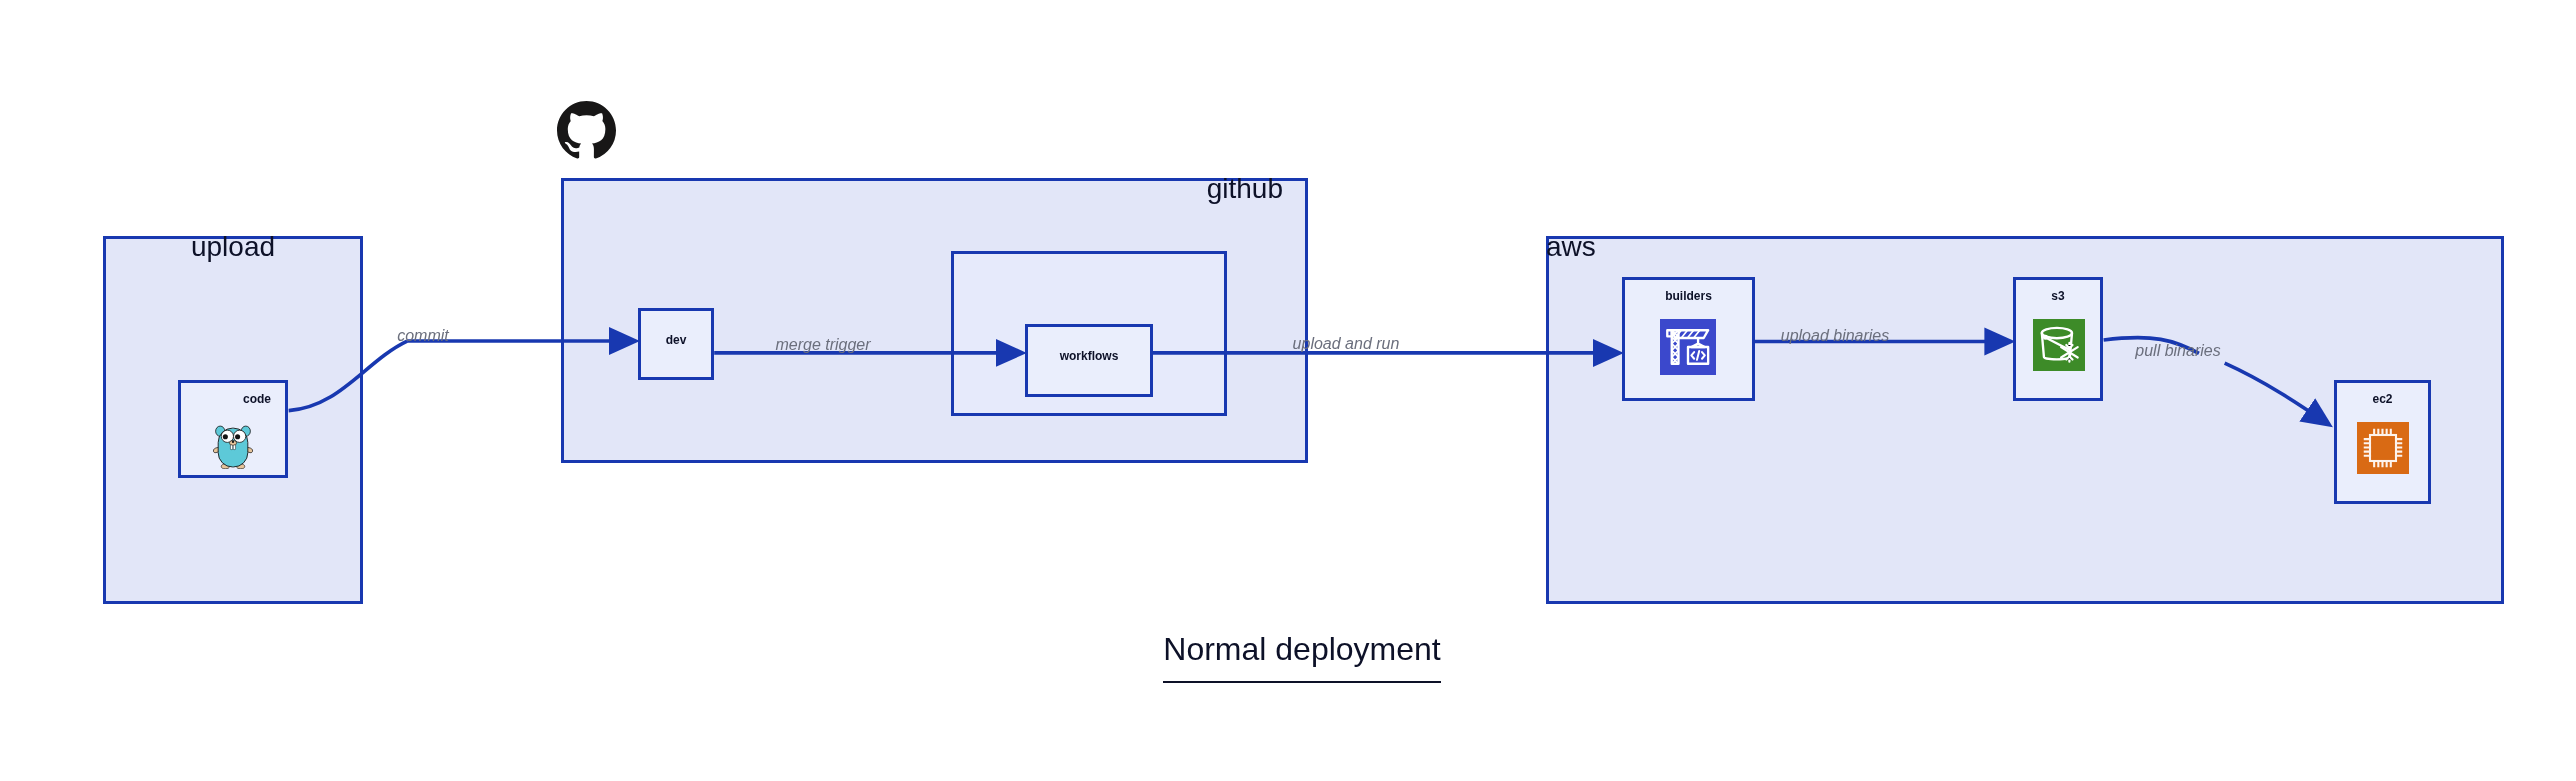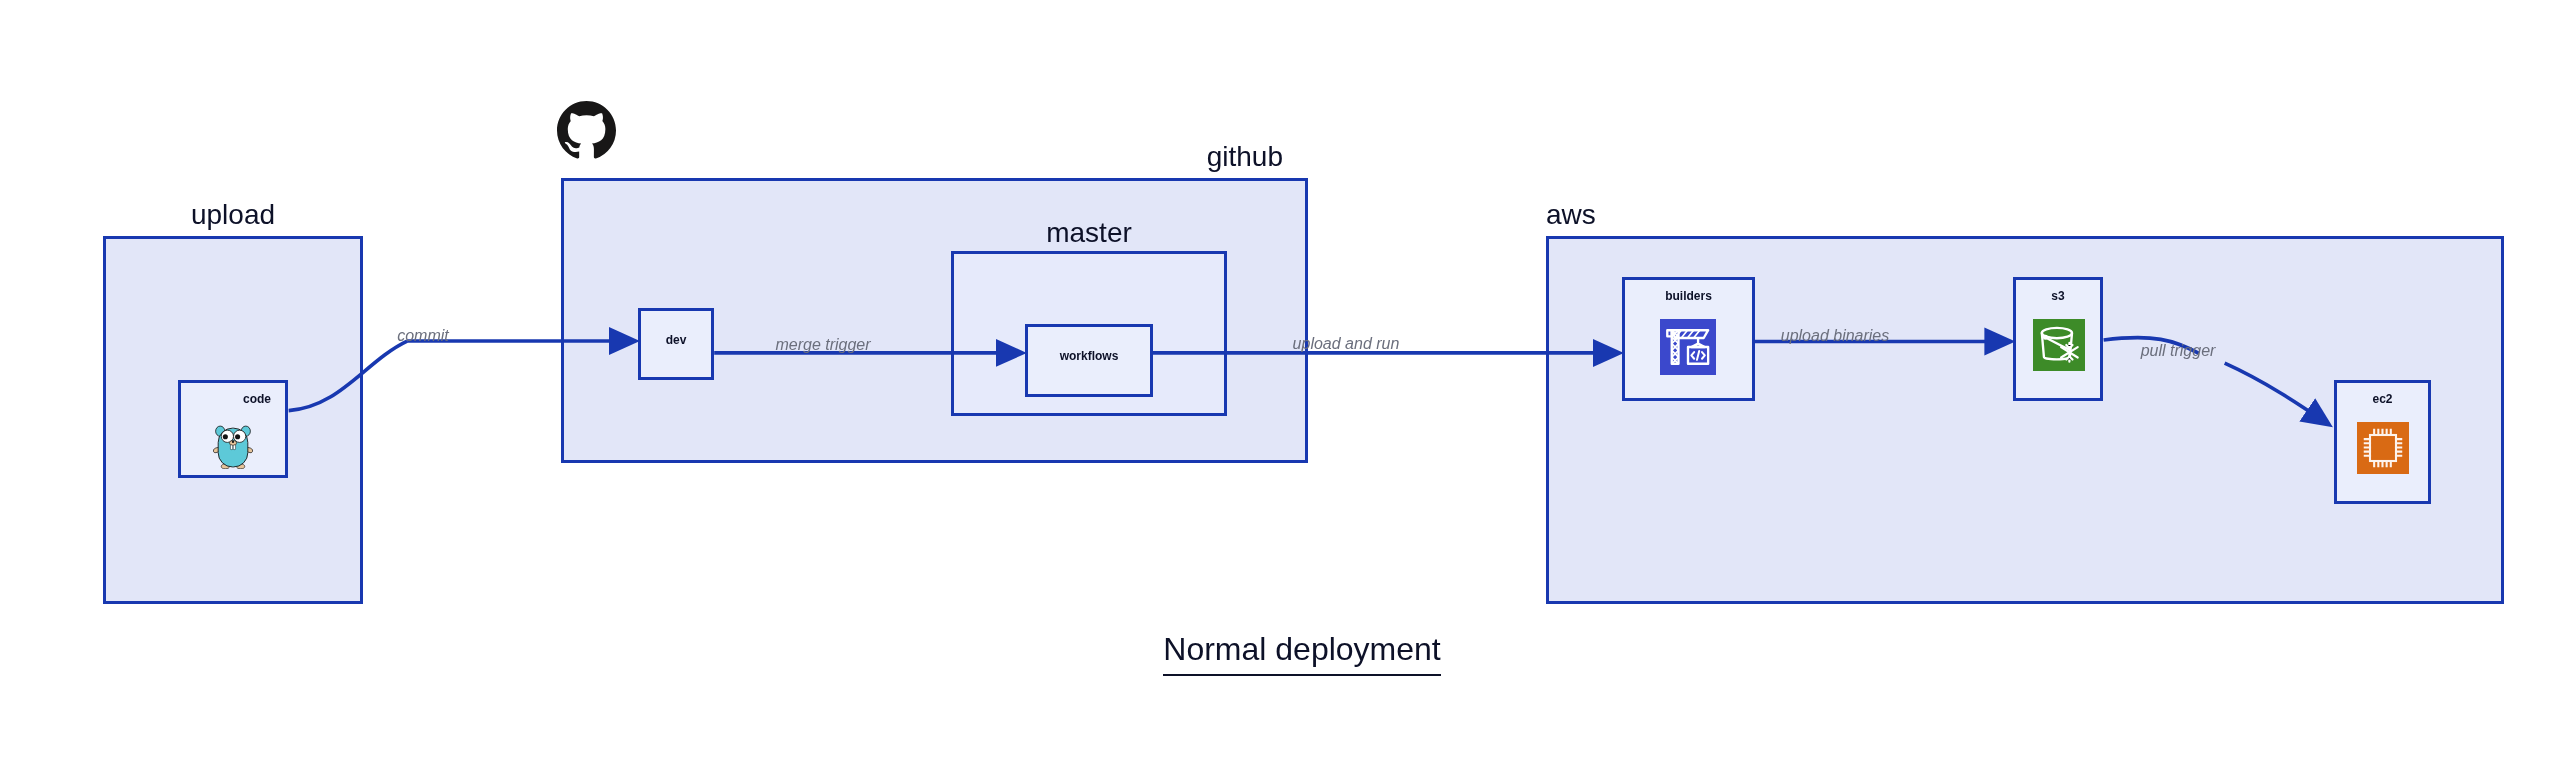--- a/index.html
+++ b/index.html
@@ -38,20 +38,21 @@
   }
   
   .zone-label {
     position: absolute;
     color: #0d1128;
     font-size: 28px;
     font-weight: 400;
     letter-spacing: 0px;
     white-space: nowrap;
     font-family: "Liberation Sans", sans-serif;
+    margin-top: 32px;
   }
   .node-label {
     position: absolute;
     color: #0d1128;
     font-size: 12px;
     font-weight: bold;
     white-space: nowrap;
     text-align: center;
     font-family: "Liberation Sans", sans-serif;
   }
@@ -70,21 +71,21 @@
     top: 631px;
     width: 2604px;
     text-align: center;
     color: #0d1128;
     font-size: 32px;
     font-weight: 400;
     font-family: "Liberation Sans", sans-serif;
   }
   #diagram-title span {
     border-bottom: 2.6px solid #0d1128;
-    padding-bottom: 7px;
+    padding-bottom: 14px;
   }
   
   #edges {
     position: absolute;
     left: 0;
     top: 0;
     width: 2604px;
     height: 781px;
     pointer-events: none;
   }
@@ -102,21 +103,20 @@
   <div class="zone" id="zone-local" style="left: 103px; top: 236px; width: 260px; height: 368px;"></div>
   <div class="zone-label" id="zone-local-label" style="left: 103px; width: 260px; text-align: center; top: 199px;">upload</div>
 
   <div class="zone" id="zone-github" style="left: 561px; top: 178px; width: 747px; height: 285px;"></div>
   <div class="zone-label" id="zone-github-label" style="left: 561px; width: 722px; text-align: right; top: 141px;">github</div>
 
   <div class="zone" id="zone-aws" style="left: 1546px; top: 236px; width: 958px; height: 368px;"></div>
   <div class="zone-label" id="zone-aws-label" style="left: 1546px; width: 958px; text-align: left; top: 199px;">aws</div>
 
   <div class="zone-mid" id="subzone-master" style="left: 951px; top: 251px; width: 276px; height: 165px;"></div>
-  <div class="zone-label" id="subzone-master-label" style="left: 951px; width: 276px; text-align: center; top: 217px;">master</div>
 
   <div class="icon-tile" id="github-logo" style="left: 557px; top: 101px;">
     <svg width="59" height="59" viewBox="0 0 16 16" aria-hidden="true">
       <path fill="#181717" d="M8 0C3.58 0 0 3.58 0 8c0 3.54 2.29 6.53 5.47 7.59.4.07.55-.17.55-.38
         0-.19-.01-.82-.01-1.49-2.01.37-2.53-.49-2.69-.94-.09-.23-.48-.94-.82-1.13-.28-.15-.68-.52-.01-.53.63-.01
         1.08.58 1.23.82.72 1.21 1.87.87 2.33.66.07-.52.28-.87.51-1.07-1.78-.2-3.64-.89-3.64-3.95
         0-.87.31-1.59.82-2.15-.08-.2-.36-1.02.08-2.12 0 0 .67-.21 2.2.82.64-.18 1.32-.27 2-.27.68 0
         1.36.09 2 .27 1.53-1.04 2.2-.82 2.2-.82.44 1.1.16 1.92.08 2.12.51.56.82 1.27.82 2.15 0
         3.07-1.87 3.75-3.65 3.95.29.25.54.73.54 1.48 0 1.07-.01 1.93-.01 2.2 0 .21.15.46.55.38A8.01
         8.01 0 0 0 16 8c0-4.42-3.58-8-8-8z"></path>
@@ -245,20 +245,20 @@
 
       <path d="M4083 660 C 4180 648, 4220 660, 4268 686"></path>
       <path d="M4318 705 C 4400 742, 4470 790, 4520 824" marker-end="url(#ah)"></path>
     </g>
   </svg>
 
   <div class="edge-label" id="edge-label-commit" style="left: 423px; top: 336px; transform: translate(-50%, -50%);">commit</div>
   <div class="edge-label" id="edge-label-merge-trigger" style="left: 823px; top: 345px; transform: translate(-50%, -50%);">merge trigger</div>
   <div class="edge-label" id="edge-label-upload-and-run" style="left: 1346px; top: 344px; transform: translate(-50%, -50%); text-align: center;">upload and run</div>
   <div class="edge-label" id="edge-label-upload-binaries" style="left: 1835px; top: 336px; transform: translate(-50%, -50%);">upload binaries</div>
-  <div class="edge-label" id="edge-label-pull-binaries" style="left: 2178px; top: 351px; transform: translate(-50%, -50%);">pull trigger</div>
+  <div class="edge-label" id="edge-label-pull-binaries" style="left: 2178px; top: 351px; transform: translate(-50%, -50%);">pull binaries</div>
 
   <div id="diagram-title">
     <span>Normal deployment</span>
   </div>
 
 </div>
 
 
 </body></html>

